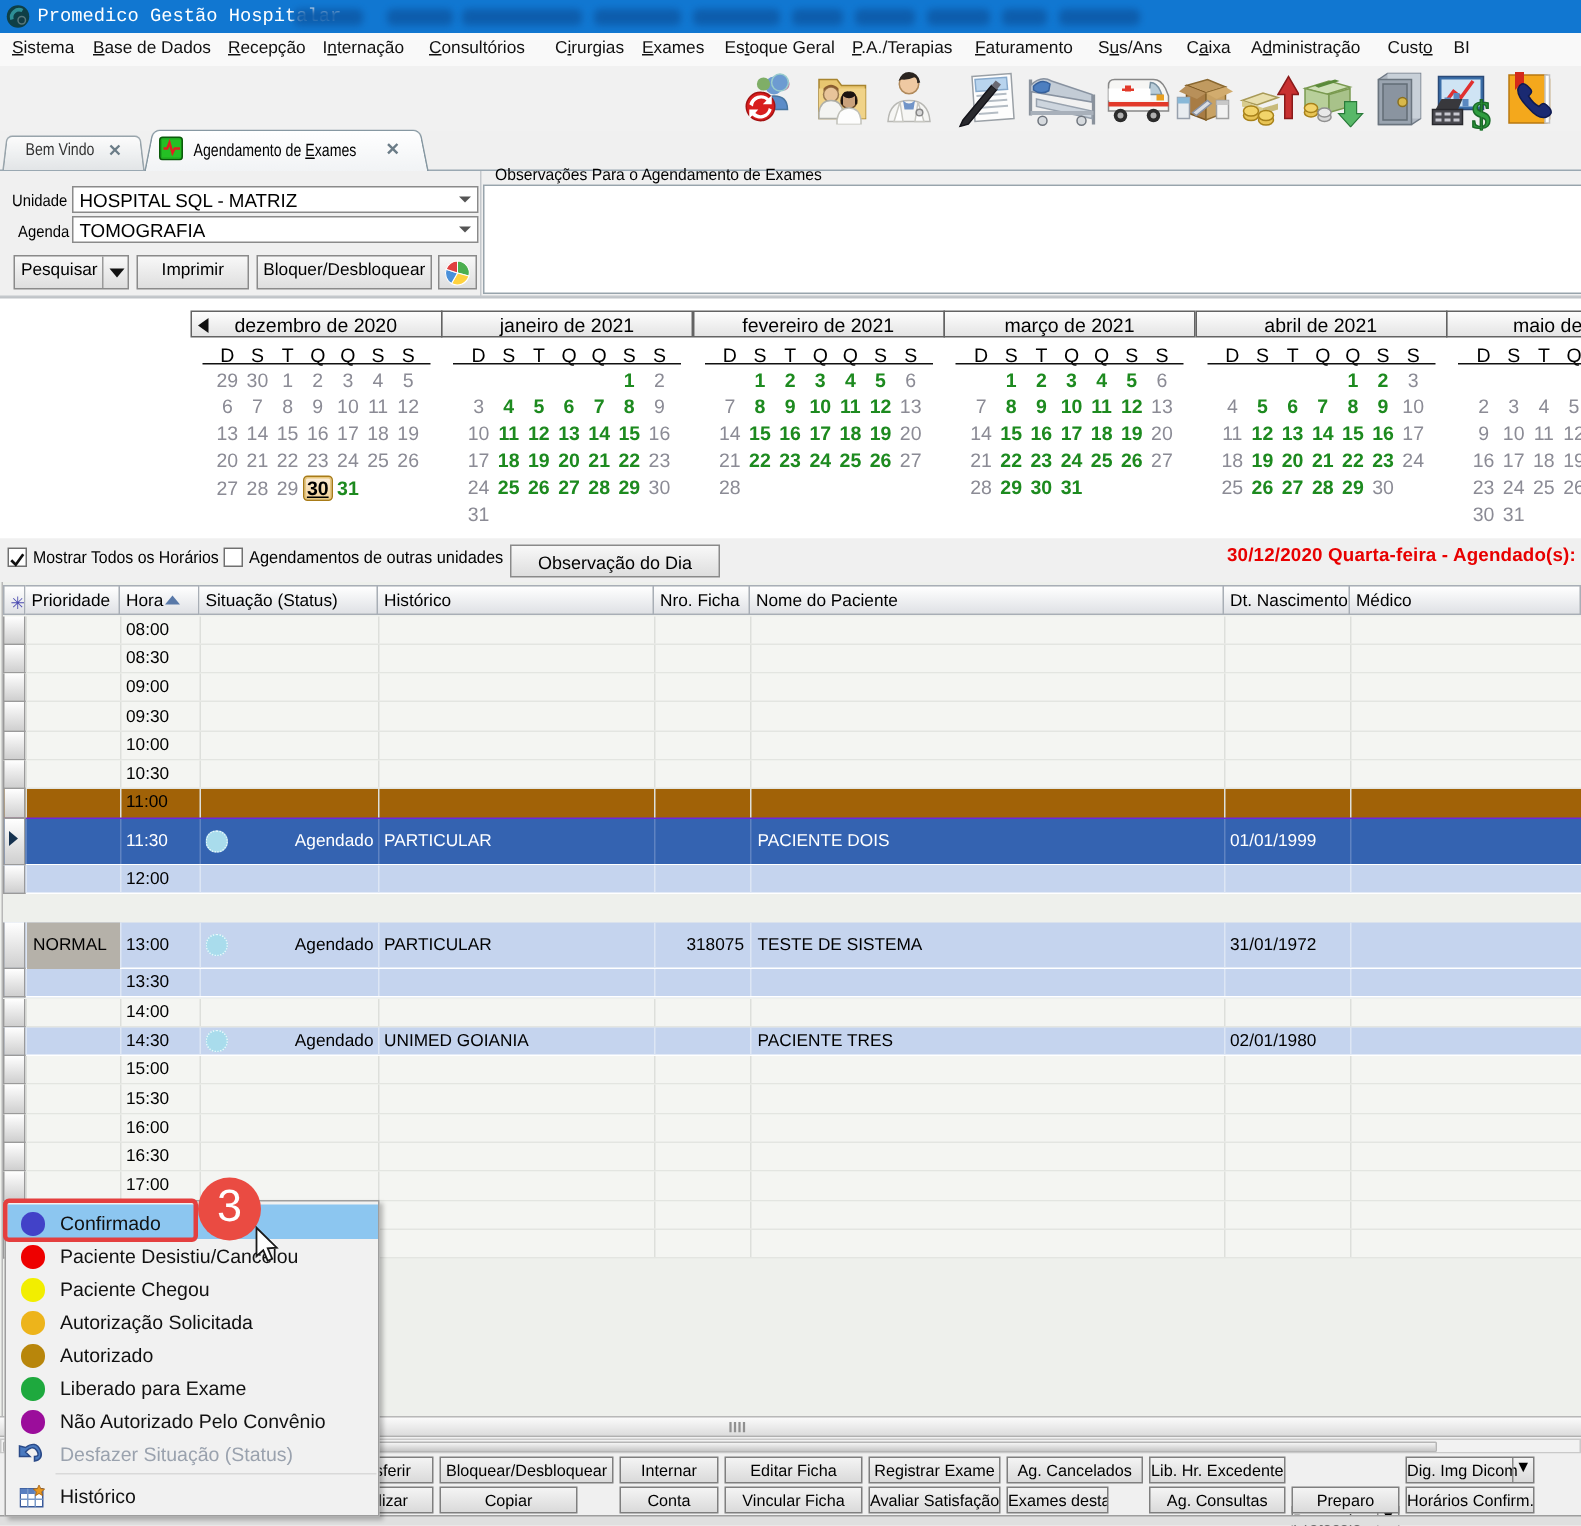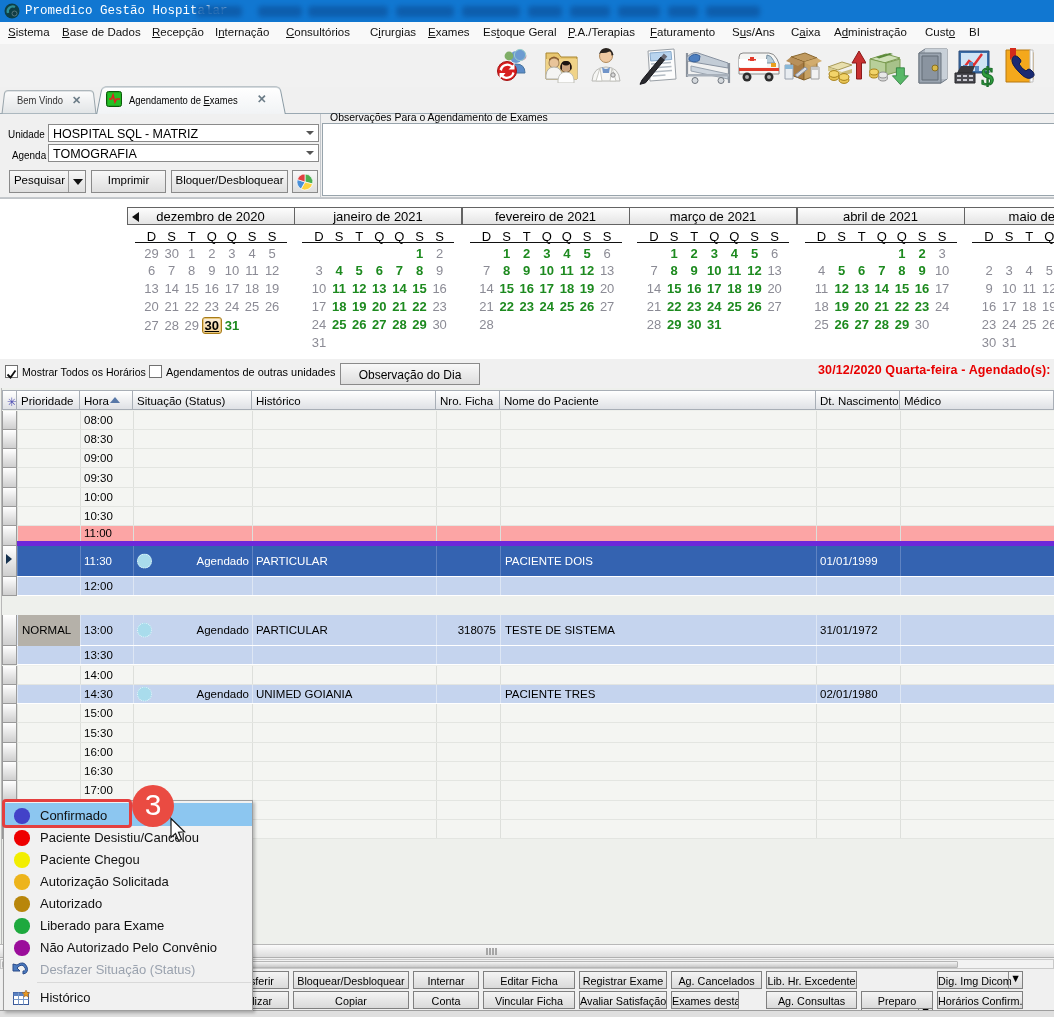--- a/index.html
+++ b/index.html
@@ -417,21 +417,21 @@
 <div class="vline" style="left:15px;background:#dddfdb"></div>
 <div class="vline" style="left:78px;background:#dddfdb"></div>
 <div class="vline" style="left:131px;background:#dddfdb"></div>
 <div class="vline" style="left:250px;background:#dddfdb"></div>
 <div class="vline" style="left:434px;background:#dddfdb"></div>
 <div class="vline" style="left:498px;background:#dddfdb"></div>
 <div class="vline" style="left:814px;background:#dddfdb"></div>
 <div class="vline" style="left:898px;background:#dddfdb"></div>
 <div class="gcell" style="left:82px;color:#000">10:30</div>
 </div>
-<div class="grow" style="top:138.3px;height:19.3px;background:#fca5a5;border-bottom:5px solid #6d28d9">
+<div class="grow" style="top:138.3px;height:19.3px;background:#a16207;border-bottom:1px solid #6d28d9">
 <div class="rowhdr" style="height:19.3px"></div>
 <div class="vline" style="left:15px;background:#dddfdb"></div>
 <div class="vline" style="left:78px;background:#dddfdb"></div>
 <div class="vline" style="left:131px;background:#dddfdb"></div>
 <div class="vline" style="left:250px;background:#dddfdb"></div>
 <div class="vline" style="left:434px;background:#dddfdb"></div>
 <div class="vline" style="left:498px;background:#dddfdb"></div>
 <div class="vline" style="left:814px;background:#dddfdb"></div>
 <div class="vline" style="left:898px;background:#dddfdb"></div>
 <div class="gcell" style="left:82px;color:#000">11:00</div>
@@ -623,21 +623,21 @@
 <div class="bb" style="left:213px;top:971px;width:76px">Transferir</div>
 <div class="bb" style="left:293px;top:971px;width:116px">Bloquear/Desbloquear</div>
 <div class="bb" style="left:413px;top:971px;width:66px">Internar</div>
 <div class="bb" style="left:483px;top:971px;width:92px">Editar Ficha</div>
 <div class="bb" style="left:579px;top:971px;width:88px">Registrar Exame</div>
 <div class="bb" style="left:671px;top:971px;width:91px">Ag. Cancelados</div>
 <div class="bb" style="left:766px;top:971px;width:91px">Lib. Hr. Excedente</div>
 <div class="bb" style="left:861px;top:1004px;width:72px;padding-right:30px">Protocolo<span style="position:absolute;right:0px;top:0px;width:14px;height:16px;border-left:1px solid #8a8a8a">▼</span></div>
 <div class="bb" style="left:937px;top:971px;width:86px;padding-right:14px">Dig. Img Dicom<span style="position:absolute;right:0px;top:0px;width:14px;height:16px;border-left:1px solid #8a8a8a">▼</span></div>
 <div class="bb" style="left:213px;top:991px;width:76px">Atualizar</div>
-<div class="bb" style="left:293px;top:991px;width:116px">Copiar</div>
+<div class="bb" style="left:293px;top:991px;width:92px">Copiar</div>
 <div class="bb" style="left:413px;top:991px;width:66px">Conta</div>
 <div class="bb" style="left:483px;top:991px;width:92px">Vincular Ficha</div>
 <div class="bb" style="left:579px;top:991px;width:88px">Avaliar Satisfação</div>
 <div class="bb" style="left:671px;top:991px;width:68px">Exames desta data</div>
 <div class="bb" style="left:766px;top:991px;width:91px">Ag. Consultas</div>
 <div class="bb" style="left:861px;top:991px;width:72px">Preparo</div>
 <div class="bb" style="left:937px;top:991px;width:86px">Horários Confirm.</div>
 <div class="abs" id="bottomstrip"></div>
 <div class="abs" id="pmenu">
 <div id="mihl"></div>

